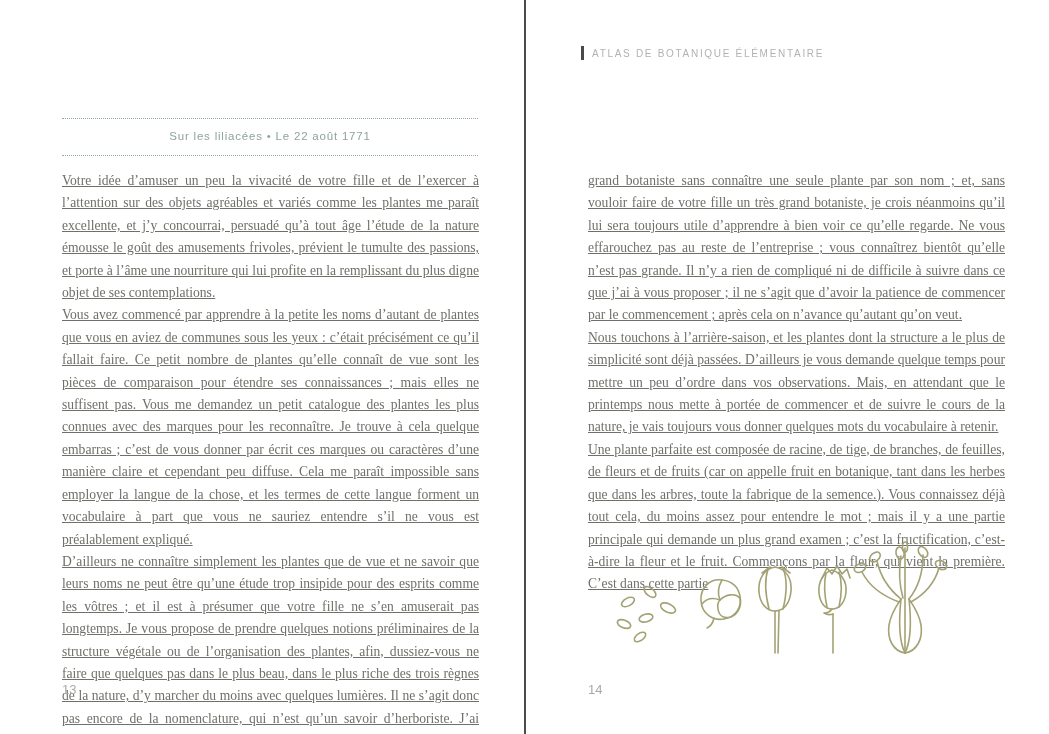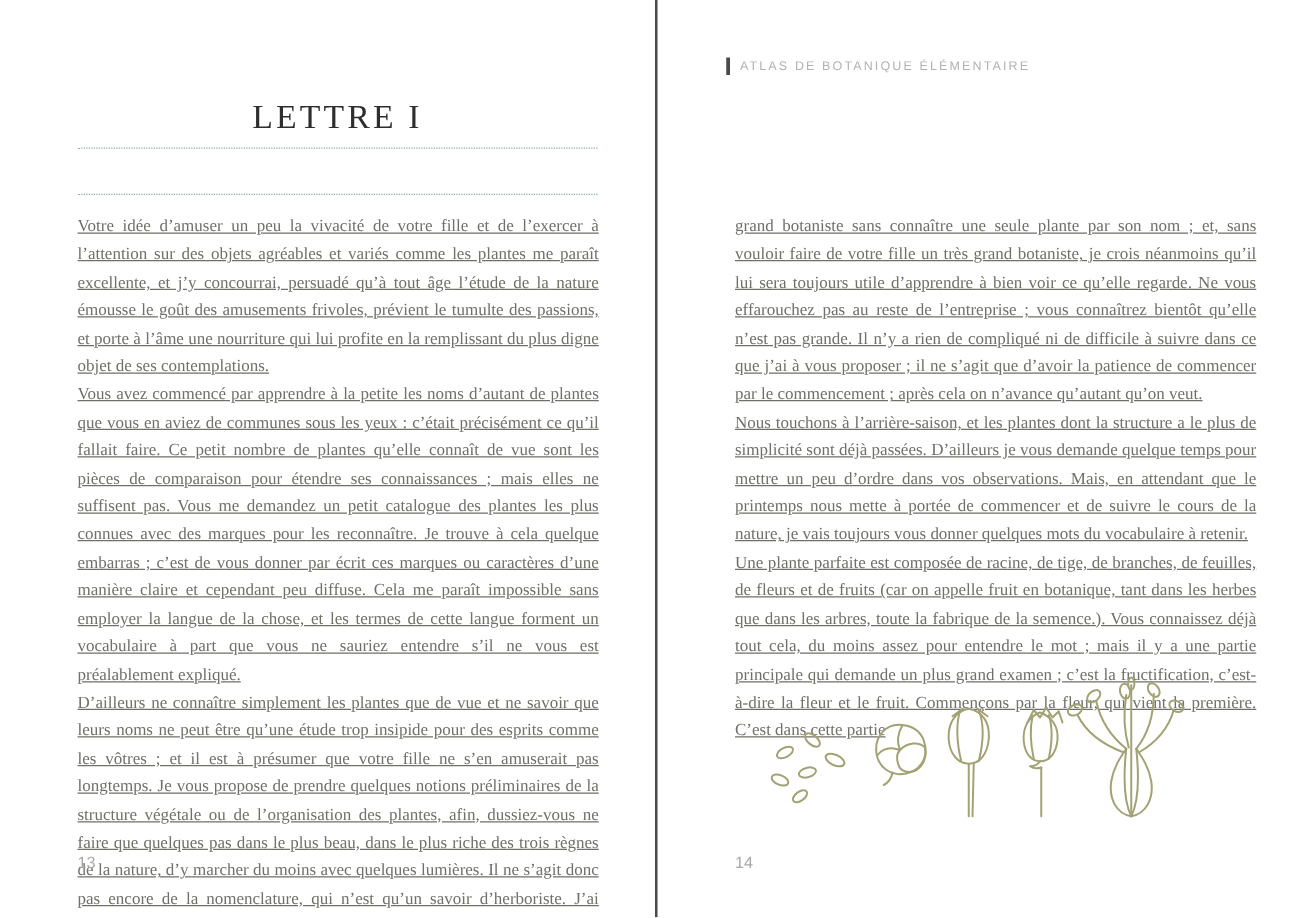--- a/index.html
+++ b/index.html
@@ -96,22 +96,22 @@
     left: 84px; top: 540px;
     width: 342px; height: 118px;
   }
 </style>
 </head>
 <body>
 
 <div id="stage">
 
   <div class="page page-left">
-    <div class="chapter-heading">LETTRE I</div>
     <div class="rule-dotted rule-1"></div>
+    <div class="chapter-subtitle">Sur les liliacées • Le 22 août 1771</div>
     <div class="rule-dotted rule-2"></div>
 
     <div class="body-text body-left">
       <p>Votre idée d’amuser un peu la vivacité de votre fille et de l’exercer à l’attention sur des objets agréables et variés comme les plantes me paraît excellente, et j’y concourrai, persuadé qu’à tout âge l’étude de la nature émousse le goût des amusements frivoles, prévient le tumulte des passions, et porte à l’âme une nourriture qui lui profite en la remplissant du plus digne objet de ses contemplations.</p>
       <p>Vous avez commencé par apprendre à la petite les noms d’autant de plantes que vous en aviez de communes sous les yeux : c’était précisément ce qu’il fallait faire. Ce petit nombre de plantes qu’elle connaît de vue sont les pièces de comparaison pour étendre ses connaissances ; mais elles ne suffisent pas. Vous me demandez un petit catalogue des plantes les plus connues avec des marques pour les reconnaître. Je trouve à cela quelque embarras ; c’est de vous donner par écrit ces marques ou caractères d’une manière claire et cependant peu diffuse. Cela me paraît impossible sans employer la langue de la chose, et les termes de cette langue forment un vocabulaire à part que vous ne sauriez entendre s’il ne vous est préalablement expliqué.</p>
       <p>D’ailleurs ne connaître simplement les plantes que de vue et ne savoir que leurs noms ne peut être qu’une étude trop insipide pour des esprits comme les vôtres ; et il est à présumer que votre fille ne s’en amuserait pas longtemps. Je vous propose de prendre quelques notions préliminaires de la structure végétale ou de l’organisation des plantes, afin, dussiez-vous ne faire que quelques pas dans le plus beau, dans le plus riche des trois règnes de la nature, d’y marcher du moins avec quelques lumières. Il ne s’agit donc pas encore de la nomenclature, qui n’est qu’un savoir d’herboriste. J’ai toujours cru qu’on pouvait être un très</p>
     </div>
 
     <div class="page-number pn-left">13</div>
   </div>

